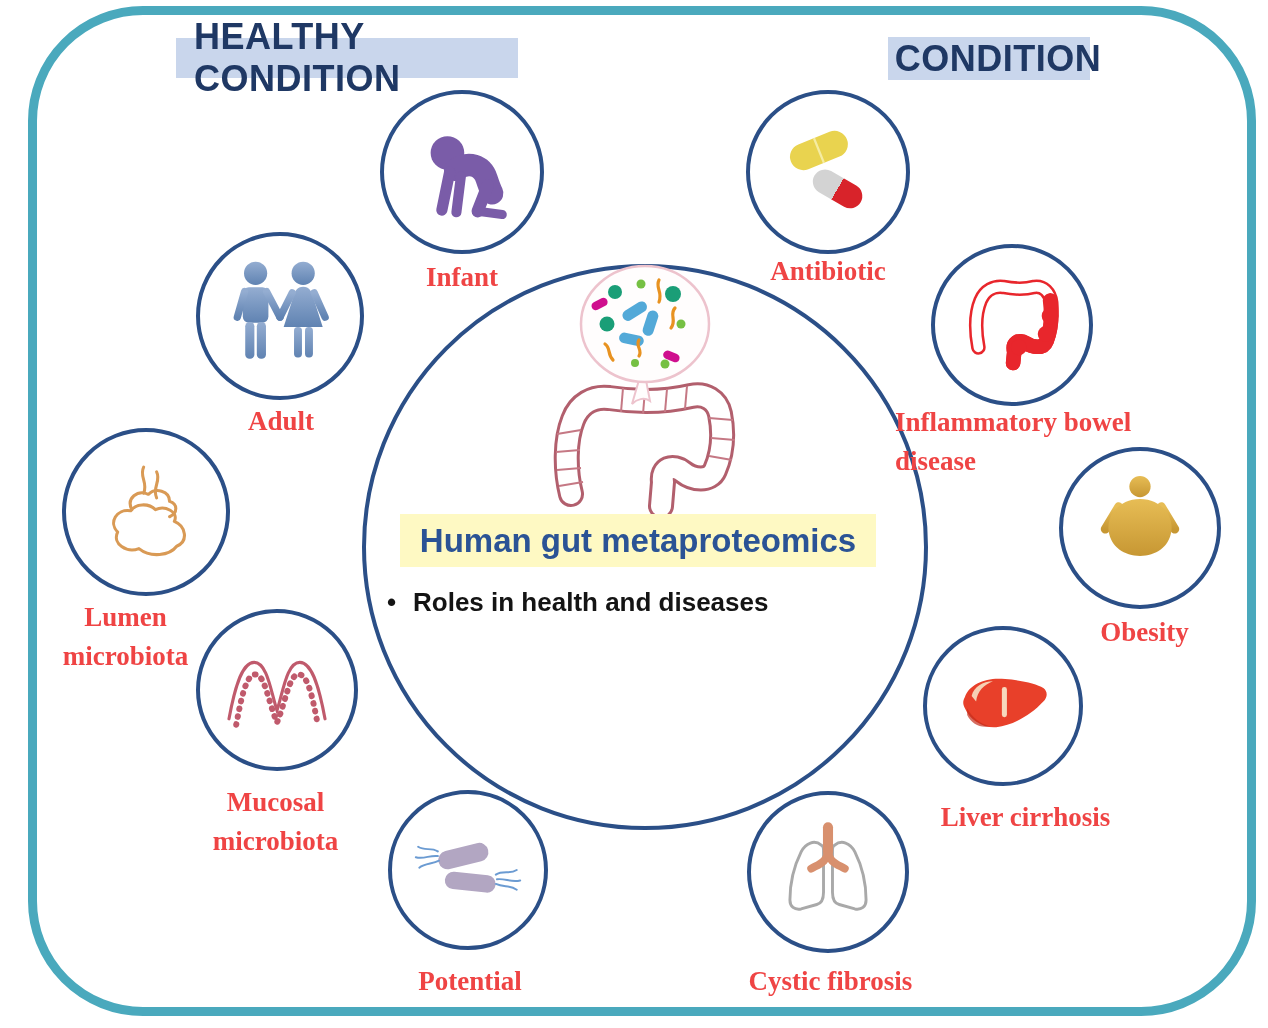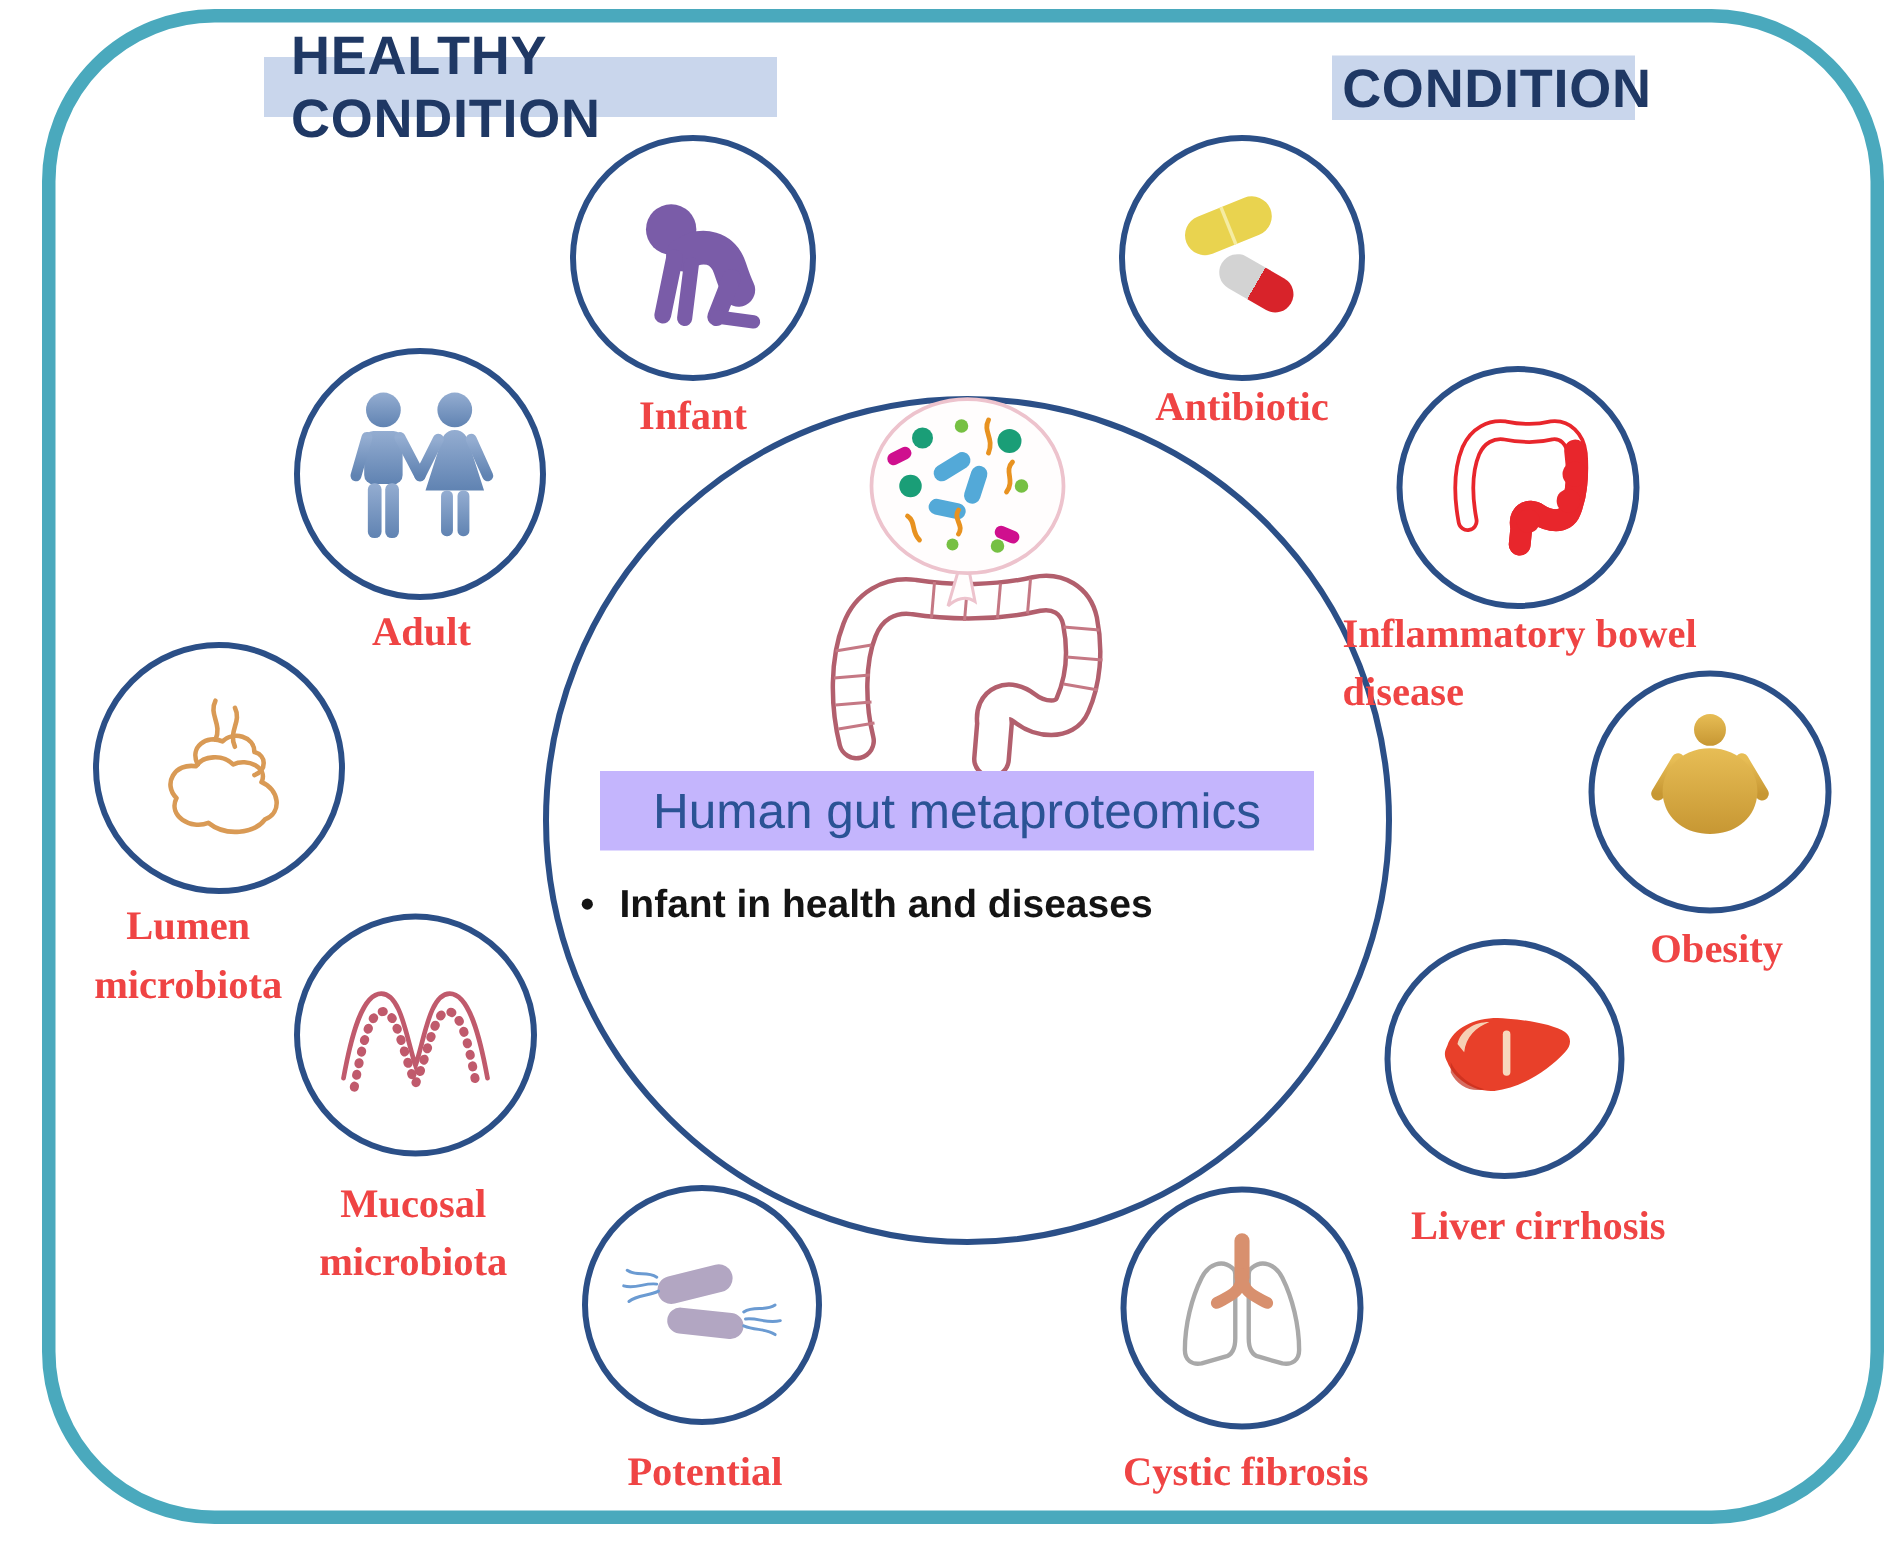--- a/index.html
+++ b/index.html
@@ -20,21 +20,21 @@
   .circle{
     position:absolute;box-sizing:border-box;border:4px solid #2b4f87;
     border-radius:50%;background:#fff;display:flex;align-items:center;justify-content:center;
   }
   .lbl{
     position:absolute;color:#ef4444;font-weight:bold;font-size:27px;line-height:1.45;font-family:Liberation Serif, serif;
   }
   .lbl.c{text-align:center;}
   .center-title{
     position:absolute;left:400px;top:514px;width:476px;height:53px;
-    background:#c4b5fd;color:#2b5395;font-weight:normal;font-size:33px;
+    background:#fef9c3;color:#2b5395;font-weight:bold;font-size:33px;
     display:flex;align-items:center;justify-content:center;
   }
   .bullets{
     position:absolute;left:383px;top:582px;width:515px;margin:0;padding:0;
     list-style:none;color:#141414;font-weight:bold;font-size:26px;line-height:1.55;
   }
   .bullets li{padding-left:30px;position:relative;}
   .bullets li::before{content:"•";position:absolute;left:4px;}
   svg{display:block;}
 </style>
@@ -86,21 +86,21 @@
     <g fill="none" stroke="#e89220" stroke-width="3.2" stroke-linecap="round">
       <path d="M84,18 C80,26 88,30 84,40"></path>
       <path d="M100,46 C94,52 102,58 96,66"></path>
       <path d="M30,82 C36,86 32,92 38,98"></path>
       <path d="M64,78 C60,84 68,88 64,94"></path>
     </g>
   </svg>
 
   <div class="center-title">Human gut metaproteomics</div>
   <ul class="bullets">
-    <li>Infant in health and diseases</li>
+    <li>Roles in health and diseases</li>
   </ul>
 
   <div class="circle" style="left:380px;top:90px;width:164px;height:164px;">
     <svg width="112" height="112" viewBox="0 0 100 100">
       <g fill="#7a5ca8" stroke="#7a5ca8" stroke-linecap="round">
         <circle cx="37" cy="33" r="15" stroke="none"></circle>
         <path d="M44,48 C56,40 68,44 72,56 C74,62 75,65 77,69" fill="none" stroke-width="20"></path>
         <path d="M39,50 L32,84" fill="none" stroke-width="10"></path>
         <path d="M49,54 L45,86" fill="none" stroke-width="9"></path>
         <path d="M73,62 L64,85" fill="none" stroke-width="11"></path>

